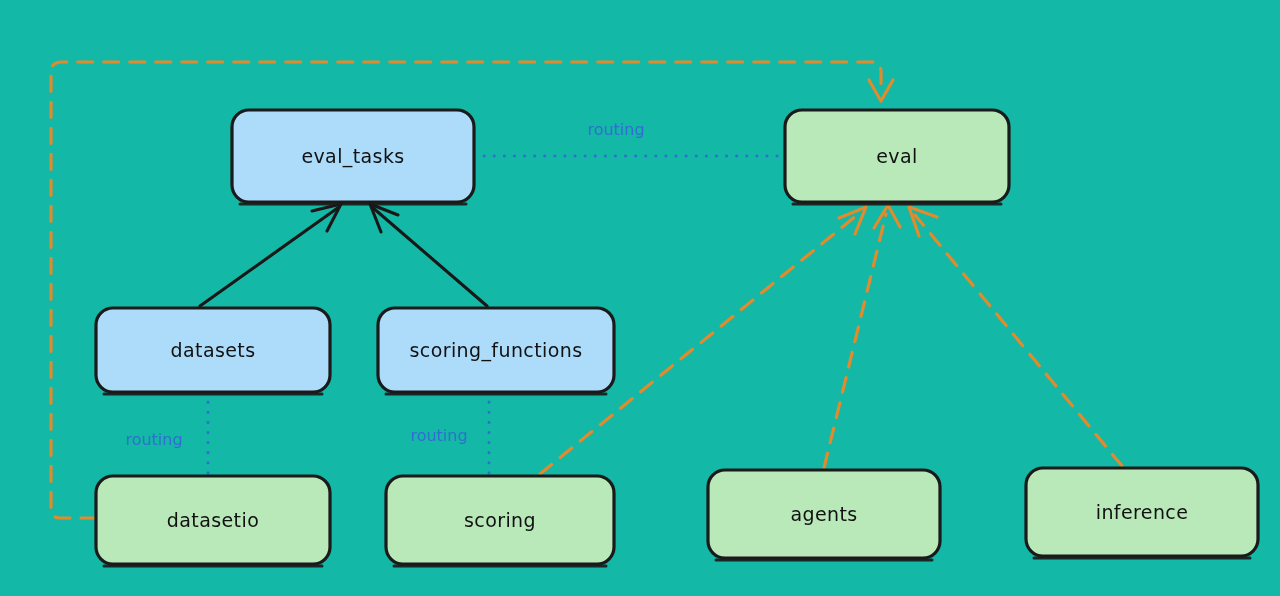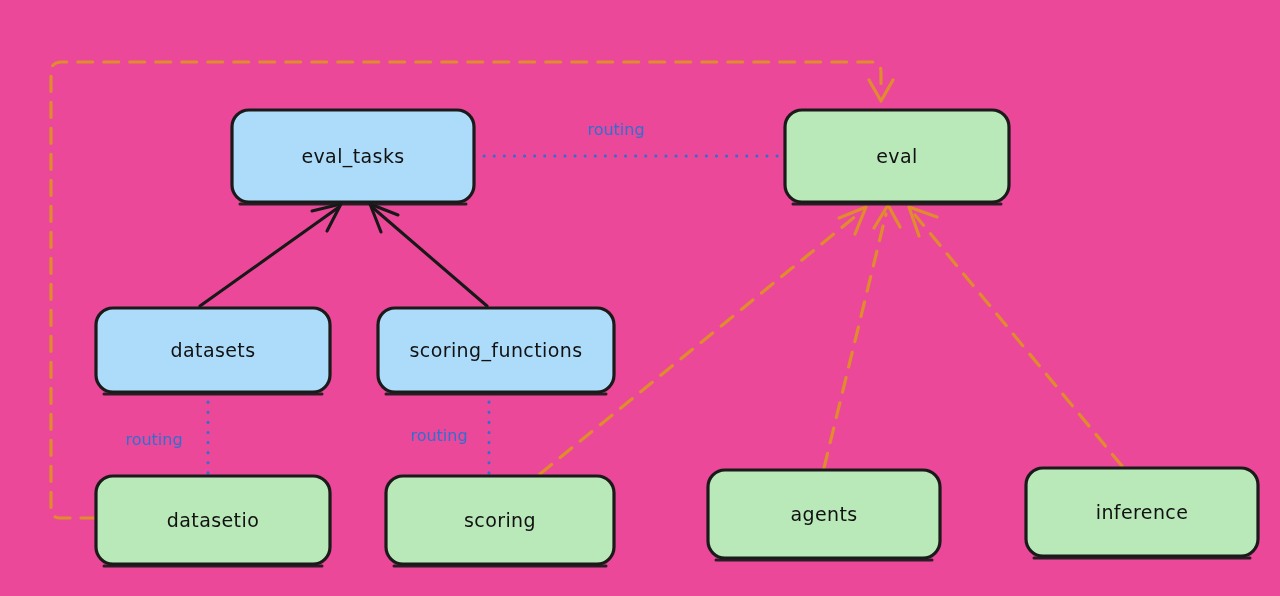--- a/index.html
+++ b/index.html
@@ -10,21 +10,21 @@
   body {
     width: 1280px;
     height: 596px;
     font-family: "DejaVu Sans", sans-serif;
     overflow: hidden;
   }
   #diagram-root {
     position: relative;
     width: 1280px;
     height: 596px;
-    background: #ec4899;
+    background: #14b8a6;
   }
   svg.canvas {
     position: absolute;
     top: 0;
     left: 0;
     width: 1280px;
     height: 596px;
   }
   .node-rect {
     stroke: #1a1a1a;

